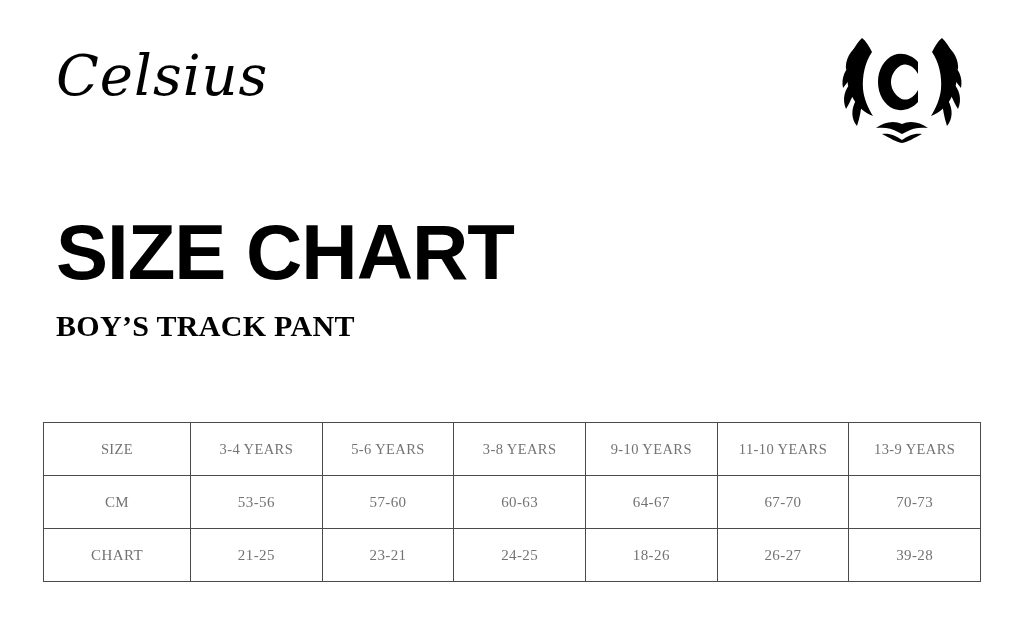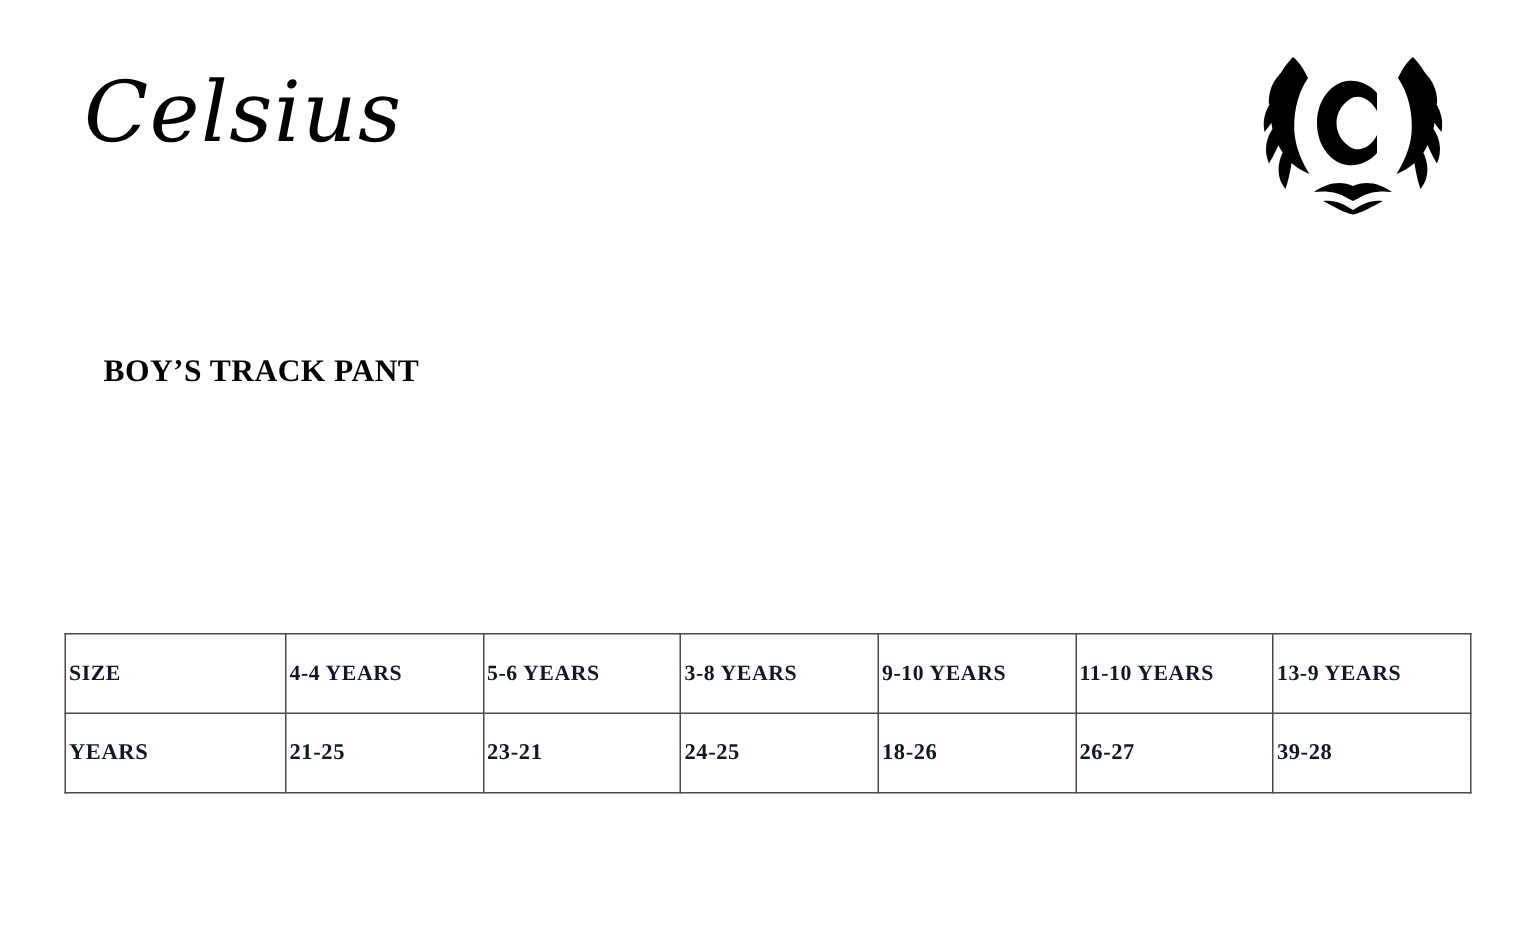--- a/index.html
+++ b/index.html
@@ -67,49 +67,50 @@
     font-size: 78px;
     line-height: 0.95;
     letter-spacing: -1px;
     margin: 0;
     color: #000;
   }
 
   .sub-title {
     font-family: "Liberation Serif", serif;
     font-weight: 700;
-    font-size: 21px;
+    font-size: 30px;
     letter-spacing: 0.3px;
-    margin: 20px 0 0 13px;
+    margin: 20px 0 0 0;
     color: #000;
   }
 
   
   .chart-wrap {
     position: absolute;
     left: 43px;
     top: 422px;
     width: 938px;
   }
 
   table.size-chart {
     border-collapse: collapse;
     width: 938px;
     table-layout: fixed;
   }
 
   table.size-chart td {
     border: 1px solid #4a4a4a;
+    text-align: center;
     vertical-align: middle;
     height: 52px;
     font-family: "Liberation Serif", serif;
-    font-weight: 700;
+    font-weight: 400;
     font-size: 15px;
     letter-spacing: 0.4px;
-    color: #0f172a;
+    color: #737373;
     padding: 0 2px;
   }
 
   table.size-chart tr:first-child td {
     font-size: 14.5px;
   }
 
   table.size-chart td.col-label {
     width: 142px;
   }
@@ -143,37 +144,47 @@
           <path d="M50 110 C58 109 64 112 70 116 C76 112 82 109 90 110 C82 114 76 118 70 119 C64 118 58 114 50 110 Z"></path>
 
           <path d="M86 38 C80 31 70 28 62 31 C52 35 46 46 46 58 C46 70 52 81 62 85 C70 88 80 85 86 78 L86 66 C82 74 74 78 68 74 C62 70 59 64 59 58 C59 52 62 46 68 42 C74 38 82 42 86 50 Z"></path>
         </g>
       </svg>
     </div>
 
   </div>
 
   <div class="title-block">
+    <h1 class="main-title">SIZE CHART</h1>
     <h2 class="sub-title">BOY’S TRACK PANT</h2>
   </div>
 
   <div class="chart-wrap">
     <table class="size-chart">
       <tbody>
         <tr>
           <td class="col-label">SIZE</td>
-          <td>4-4 YEARS</td>
+          <td>3-4 YEARS</td>
           <td>5-6 YEARS</td>
           <td>3-8 YEARS</td>
           <td>9-10 YEARS</td>
           <td>11-10 YEARS</td>
           <td>13-9 YEARS</td>
         </tr>
         <tr>
-          <td class="col-label">YEARS</td>
+          <td class="col-label">CM</td>
+          <td>53-56</td>
+          <td>57-60</td>
+          <td>60-63</td>
+          <td>64-67</td>
+          <td>67-70</td>
+          <td>70-73</td>
+        </tr>
+        <tr>
+          <td class="col-label">CHART</td>
           <td>21-25</td>
           <td>23-21</td>
           <td>24-25</td>
           <td>18-26</td>
           <td>26-27</td>
           <td>39-28</td>
         </tr>
       </tbody>
     </table>
   </div>

